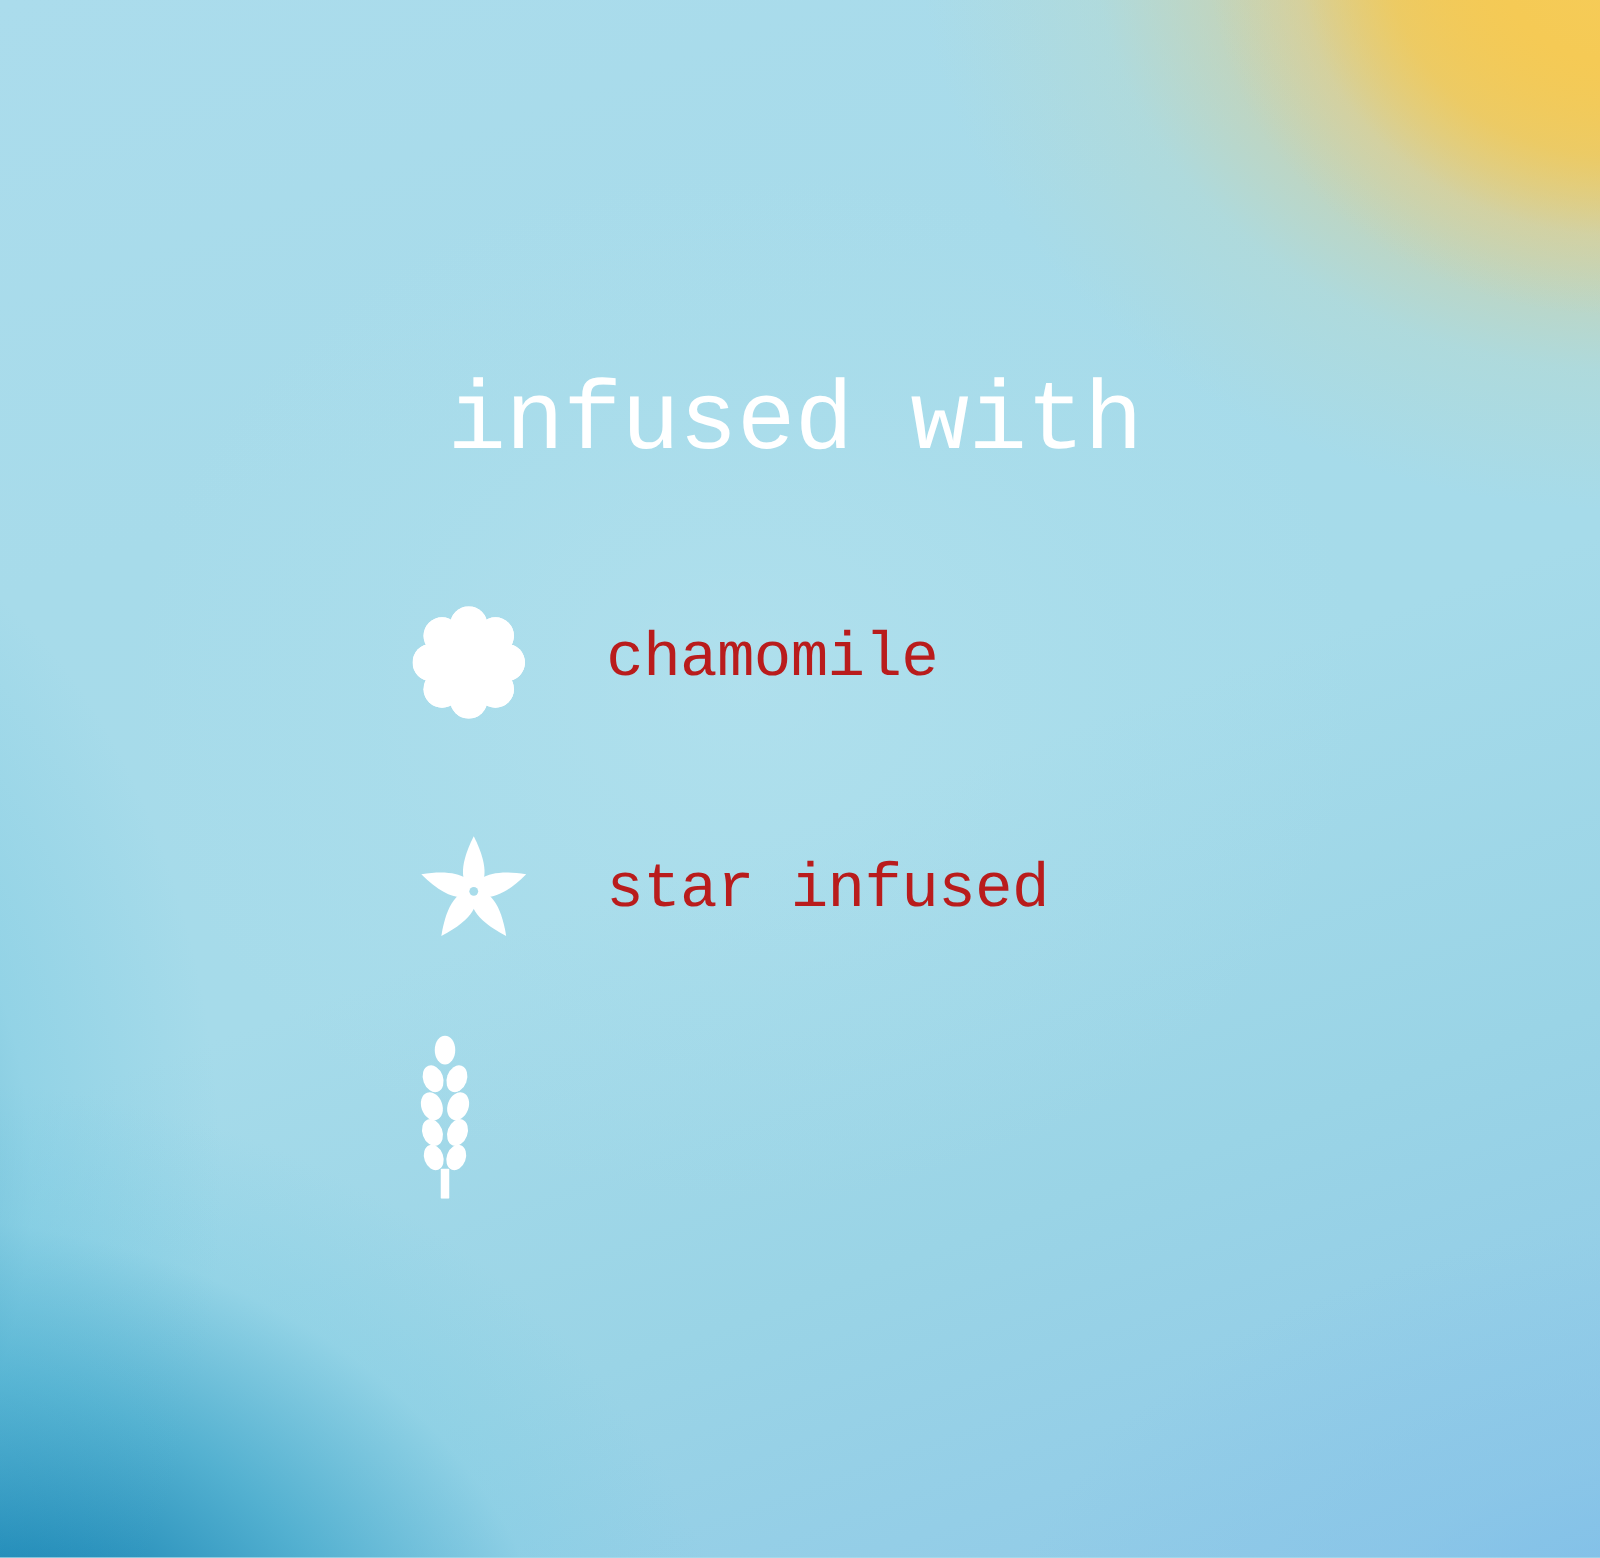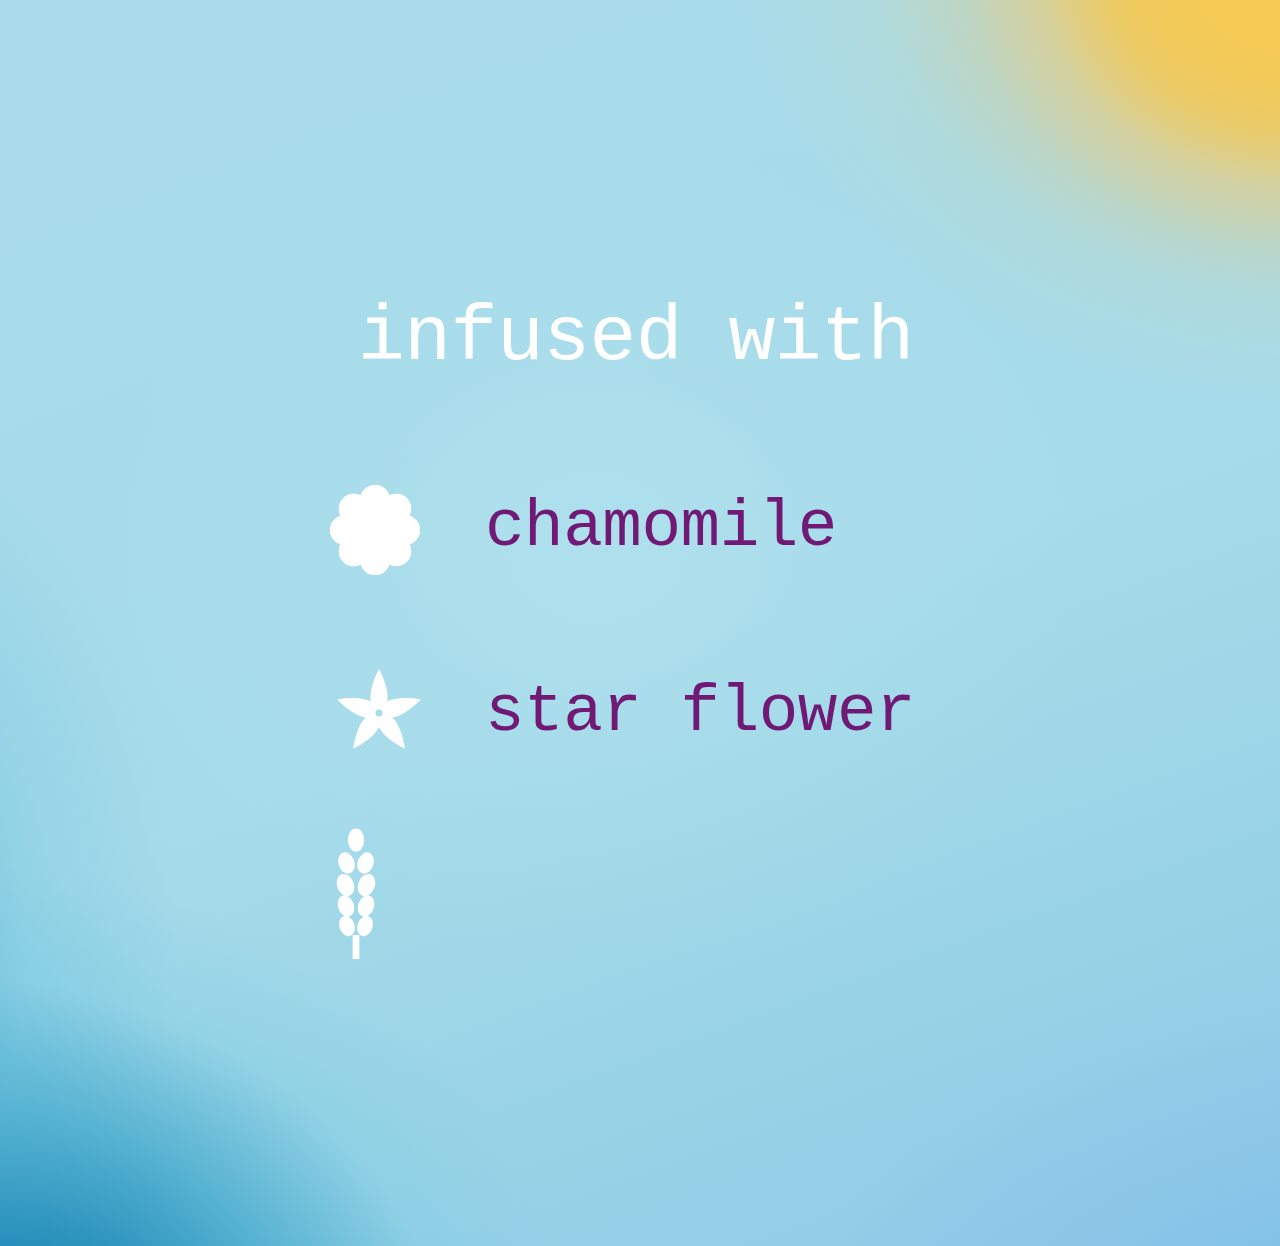--- a/index.html
+++ b/index.html
@@ -124,22 +124,22 @@
   .icon-slot {
     width: 155px;
     flex: 0 0 155px;
     display: flex;
     align-items: center;
     justify-content: flex-start;
   }
   .icon-slot svg { display: block; }
 
   .ingredient-label {
-    color: #701a75;
-    font-size: 66px;
+    color: #b91c1c;
+    font-size: 50px;
     line-height: 1.0;
     font-weight: 400;
     letter-spacing: -0.5px;
     white-space: nowrap;
     position: relative;
     top: -2px;
   }
 </style>
 </head>
 <body>
@@ -213,21 +213,21 @@
           <g mask="url(#starflower-hole)" fill="#ffffff">
             <use href="#sf-petal" transform="rotate(0 50 48)"></use>
             <use href="#sf-petal" transform="rotate(72 50 48)"></use>
             <use href="#sf-petal" transform="rotate(144 50 48)"></use>
             <use href="#sf-petal" transform="rotate(216 50 48)"></use>
             <use href="#sf-petal" transform="rotate(288 50 48)"></use>
             <circle cx="50" cy="48" r="9"></circle>
           </g>
         </svg>
       </span>
-      <span class="ingredient-label">star flower</span>
+      <span class="ingredient-label">star infused</span>
     </div>
 
     <div class="ingredient-row" id="row-blue-lavender">
       <span class="icon-slot">
         <svg width="52" height="132" viewBox="0 0 52 132" aria-hidden="true">
           <g fill="#ffffff">
 
             <ellipse cx="26" cy="13" rx="8.2" ry="11.5"></ellipse>
 
             <ellipse cx="16.5" cy="36" rx="8" ry="11" transform="rotate(-20 16.5 36)"></ellipse>

